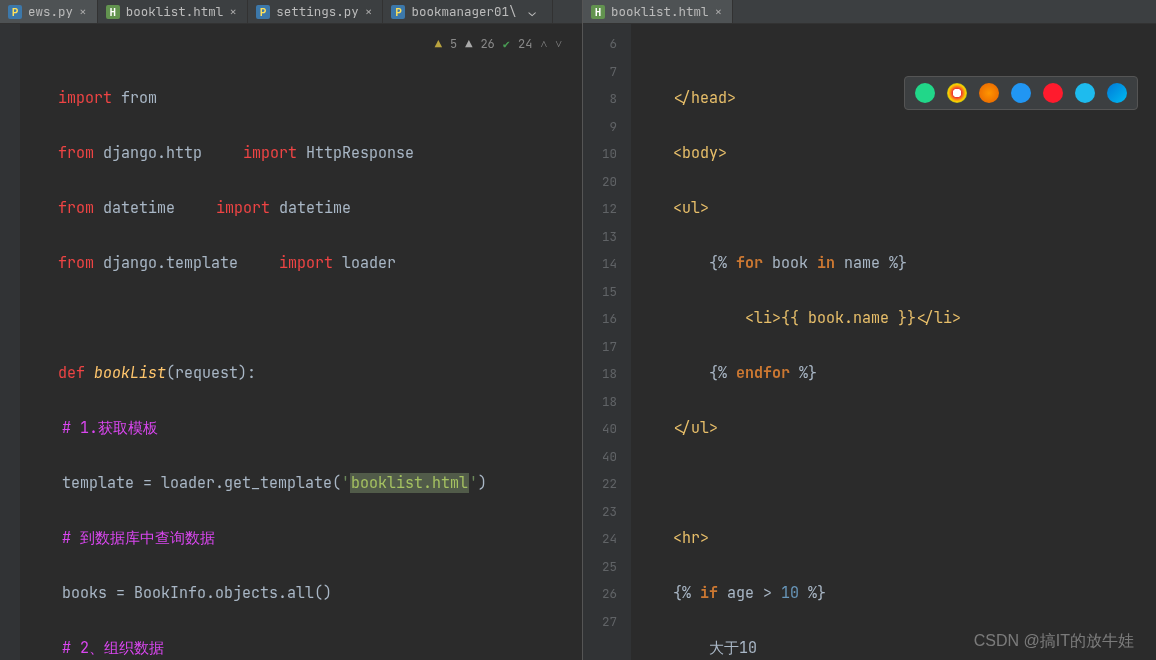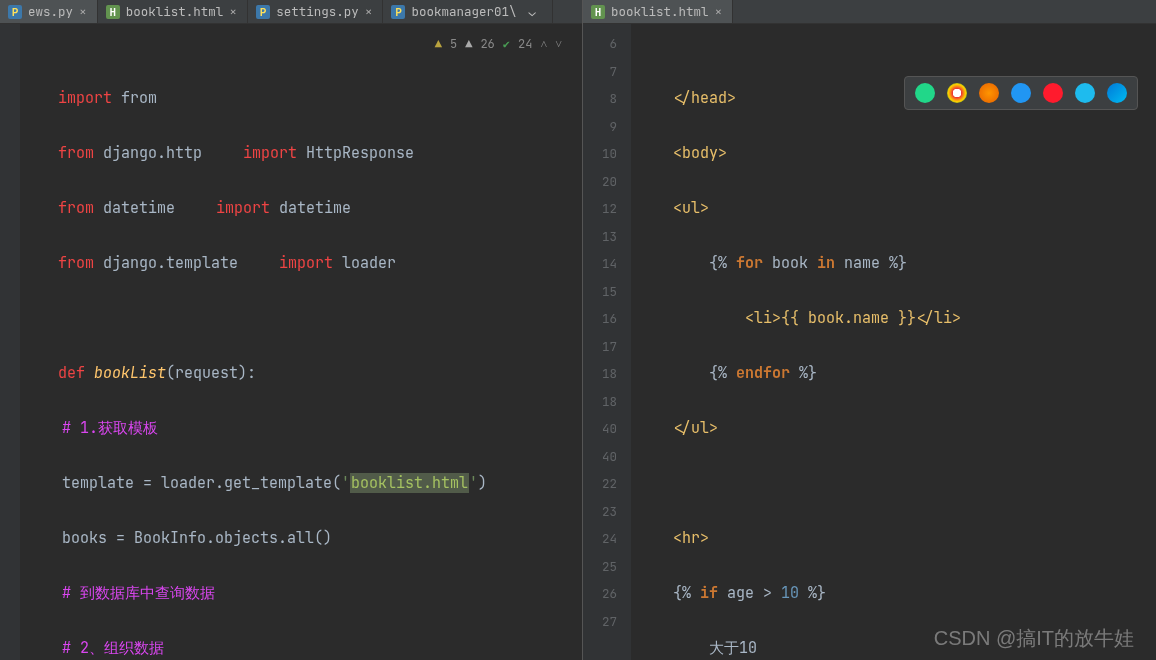--- a/index.html
+++ b/index.html
@@ -85,21 +85,21 @@
   top:52px; right:18px;
   background:#3c3f41;
   padding:6px 10px;
   border-radius:4px;
   display:flex; gap:12px;
   border:1px solid #555;
 }
 .bicon { width:20px; height:20px; border-radius:50%; display:inline-block; }
 .watermark {
   position:absolute; bottom:8px; right:22px;
-  color:rgba(220,220,220,0.45); font-size:20px; font-family:sans-serif;margin-top:44px;
+  color:rgba(220,220,220,0.45); font-size:16px; font-family:sans-serif;margin-top:44px;
 }
 .right-gutter { width:48px; }
 .right-gutter .ln { padding-right:14px; }
 </style>
 </head>
 <body>
 
 <div class="panel left-panel">
   <div class="tabs">
     <div class="tab active">
@@ -134,22 +134,22 @@
         <span style="color:#888">˅</span>
       </div>
 <div class="codeline"><span class="kw">import</span><span> from</span></div>
 <div class="codeline"><span class="kw">from</span><span> django.http </span><span class="kw">import</span><span> HttpResponse</span></div>
 <div class="codeline"><span class="kw">from</span><span> datetime </span><span class="kw">import</span><span> datetime</span></div>
 <div class="codeline"><span class="kw">from</span><span> django.template </span><span class="kw">import</span><span> loader</span></div>
 <div class="codeline"> </div>
 <div class="codeline"><span class="kw">def </span><span class="dec">bookList</span><span>(request):</span></div>
 <div class="codeline"><span class="cmt">    # 1.获取模板</span></div>
 <div class="codeline"><span>    template = loader.get_template(</span><span class="str">'</span><span class="strings-hl">booklist.html</span><span class="str">'</span><span>)</span></div>
+<div class="codeline"><span class="cmt">    # 到数据库中查询数据</span></div>
 <div class="codeline"><span>    books = BookInfo.objects.all()</span></div>
-<div class="codeline"><span class="cmt">    # 到数据库中查询数据</span></div>
 <div class="codeline"><span class="cmt">    # 2、组织数据</span></div>
 
 
 
 
 
 
 
 
 

